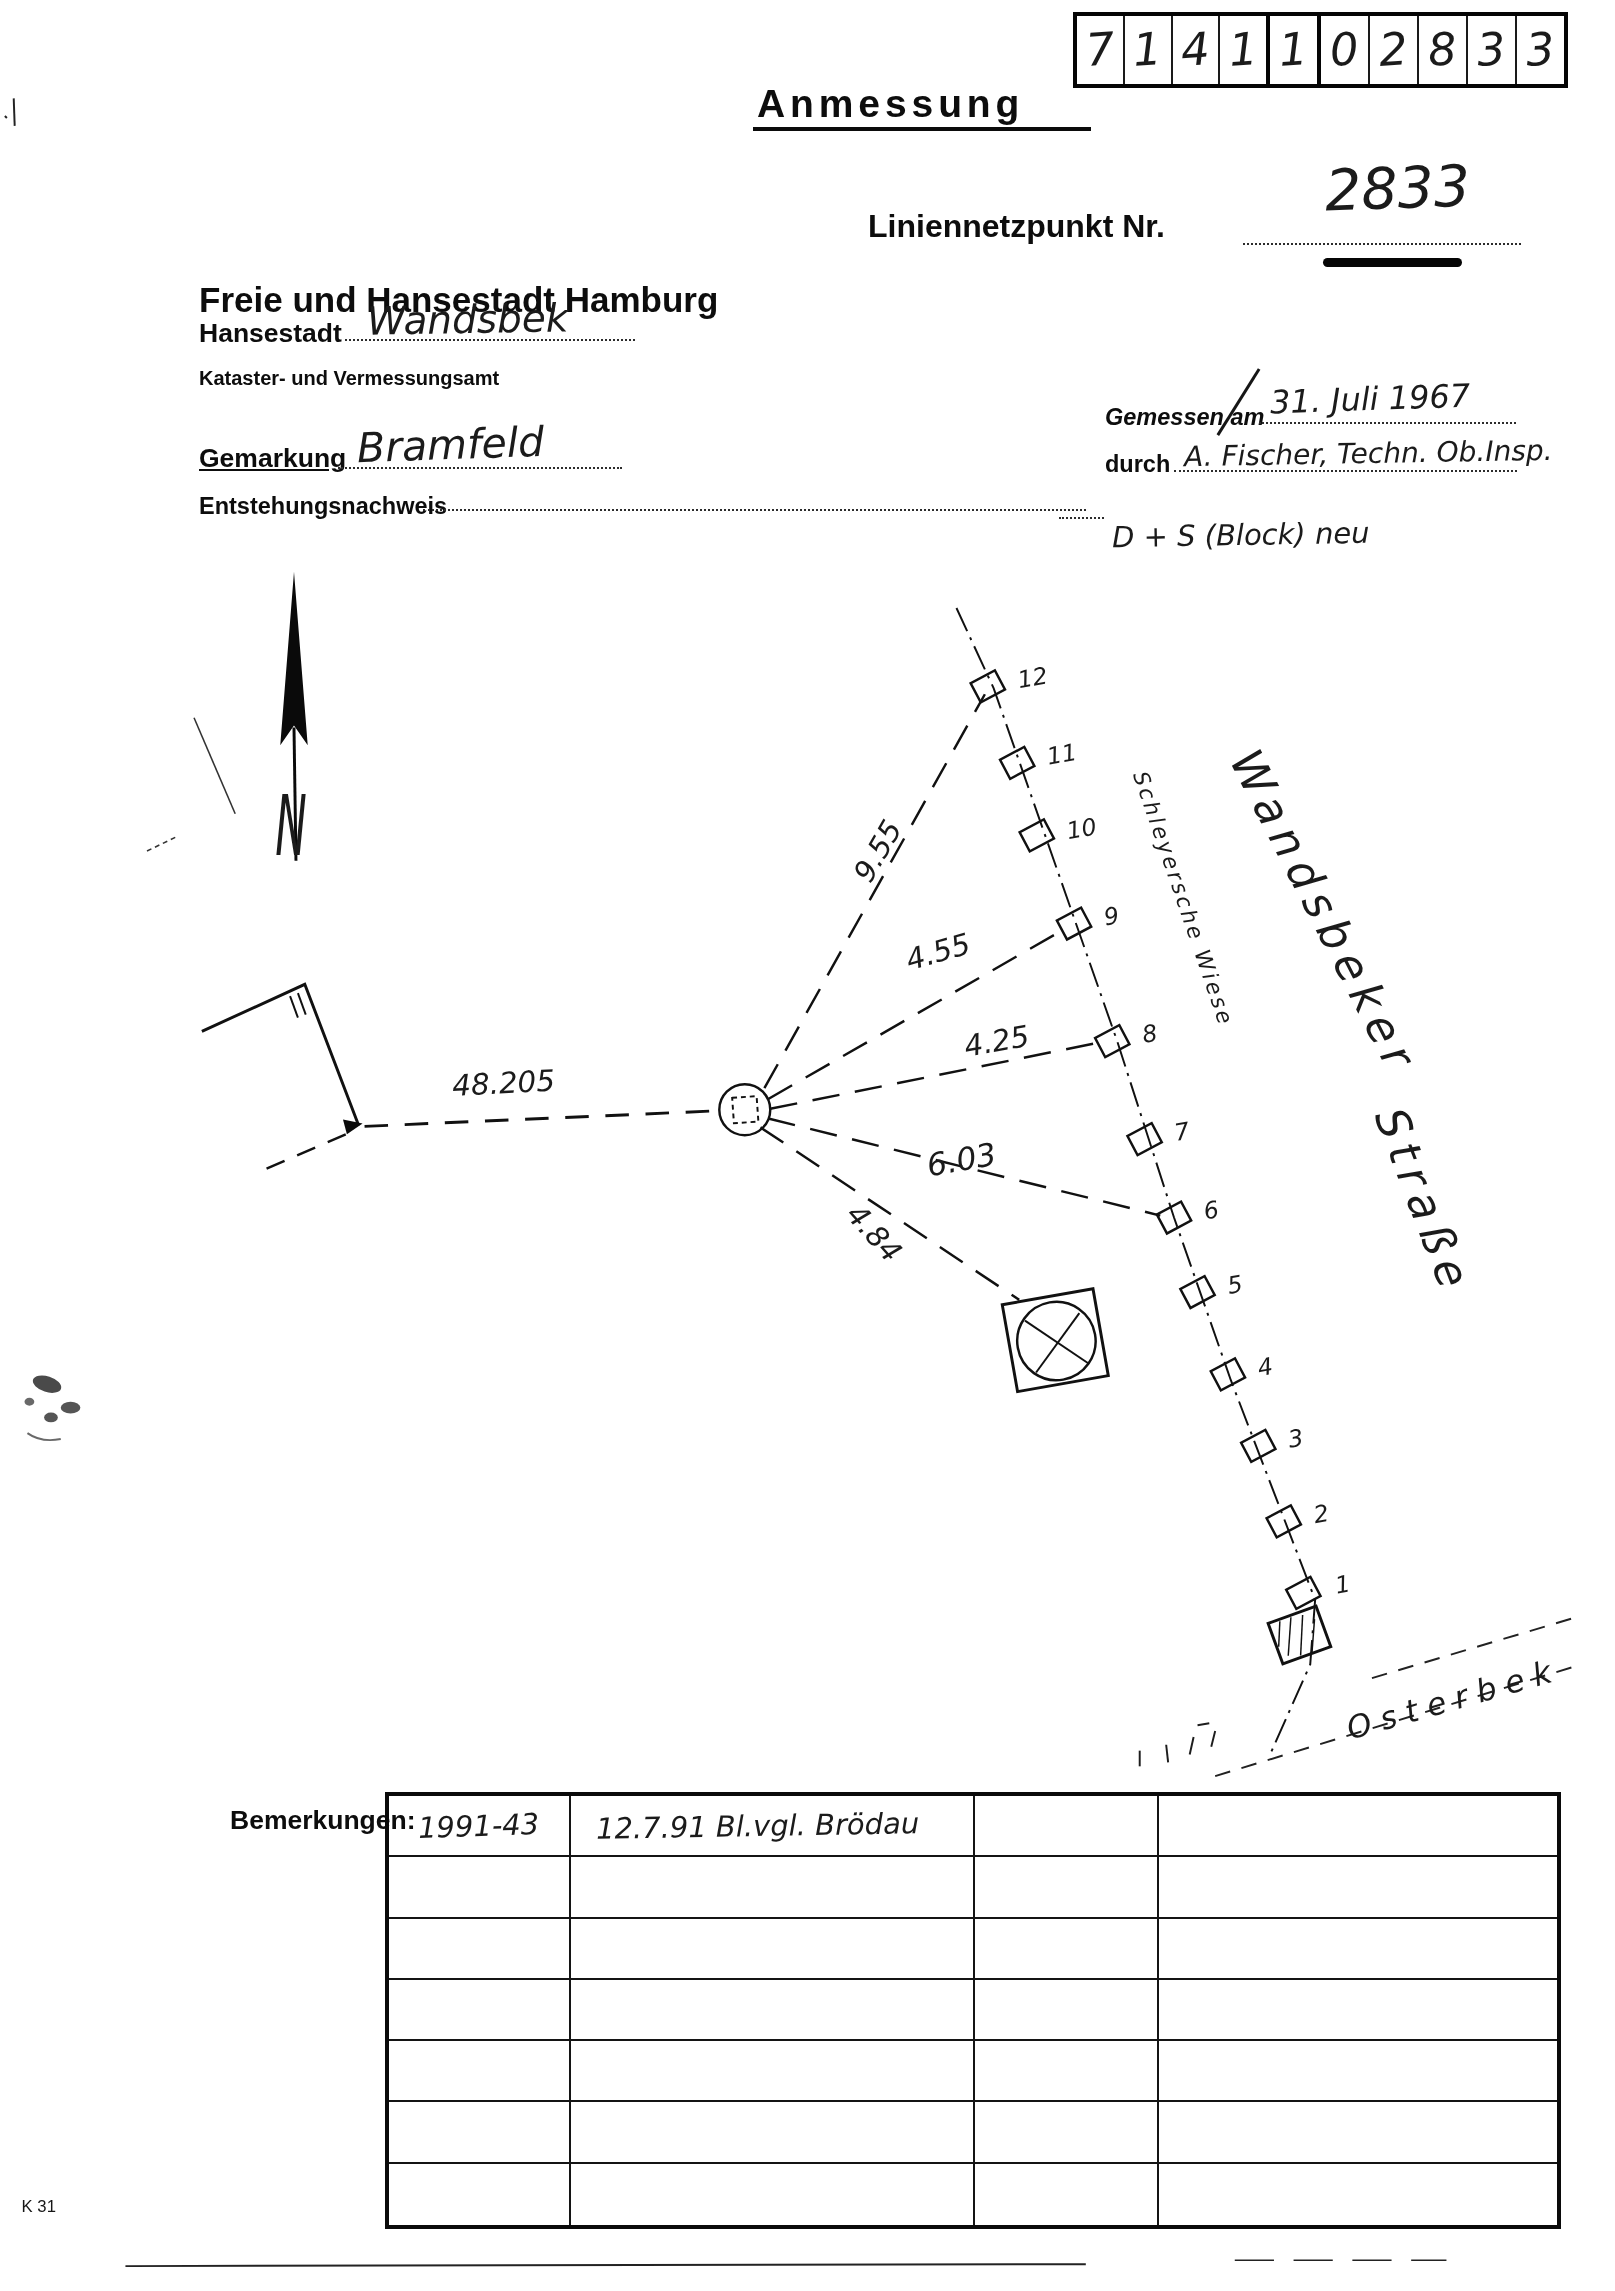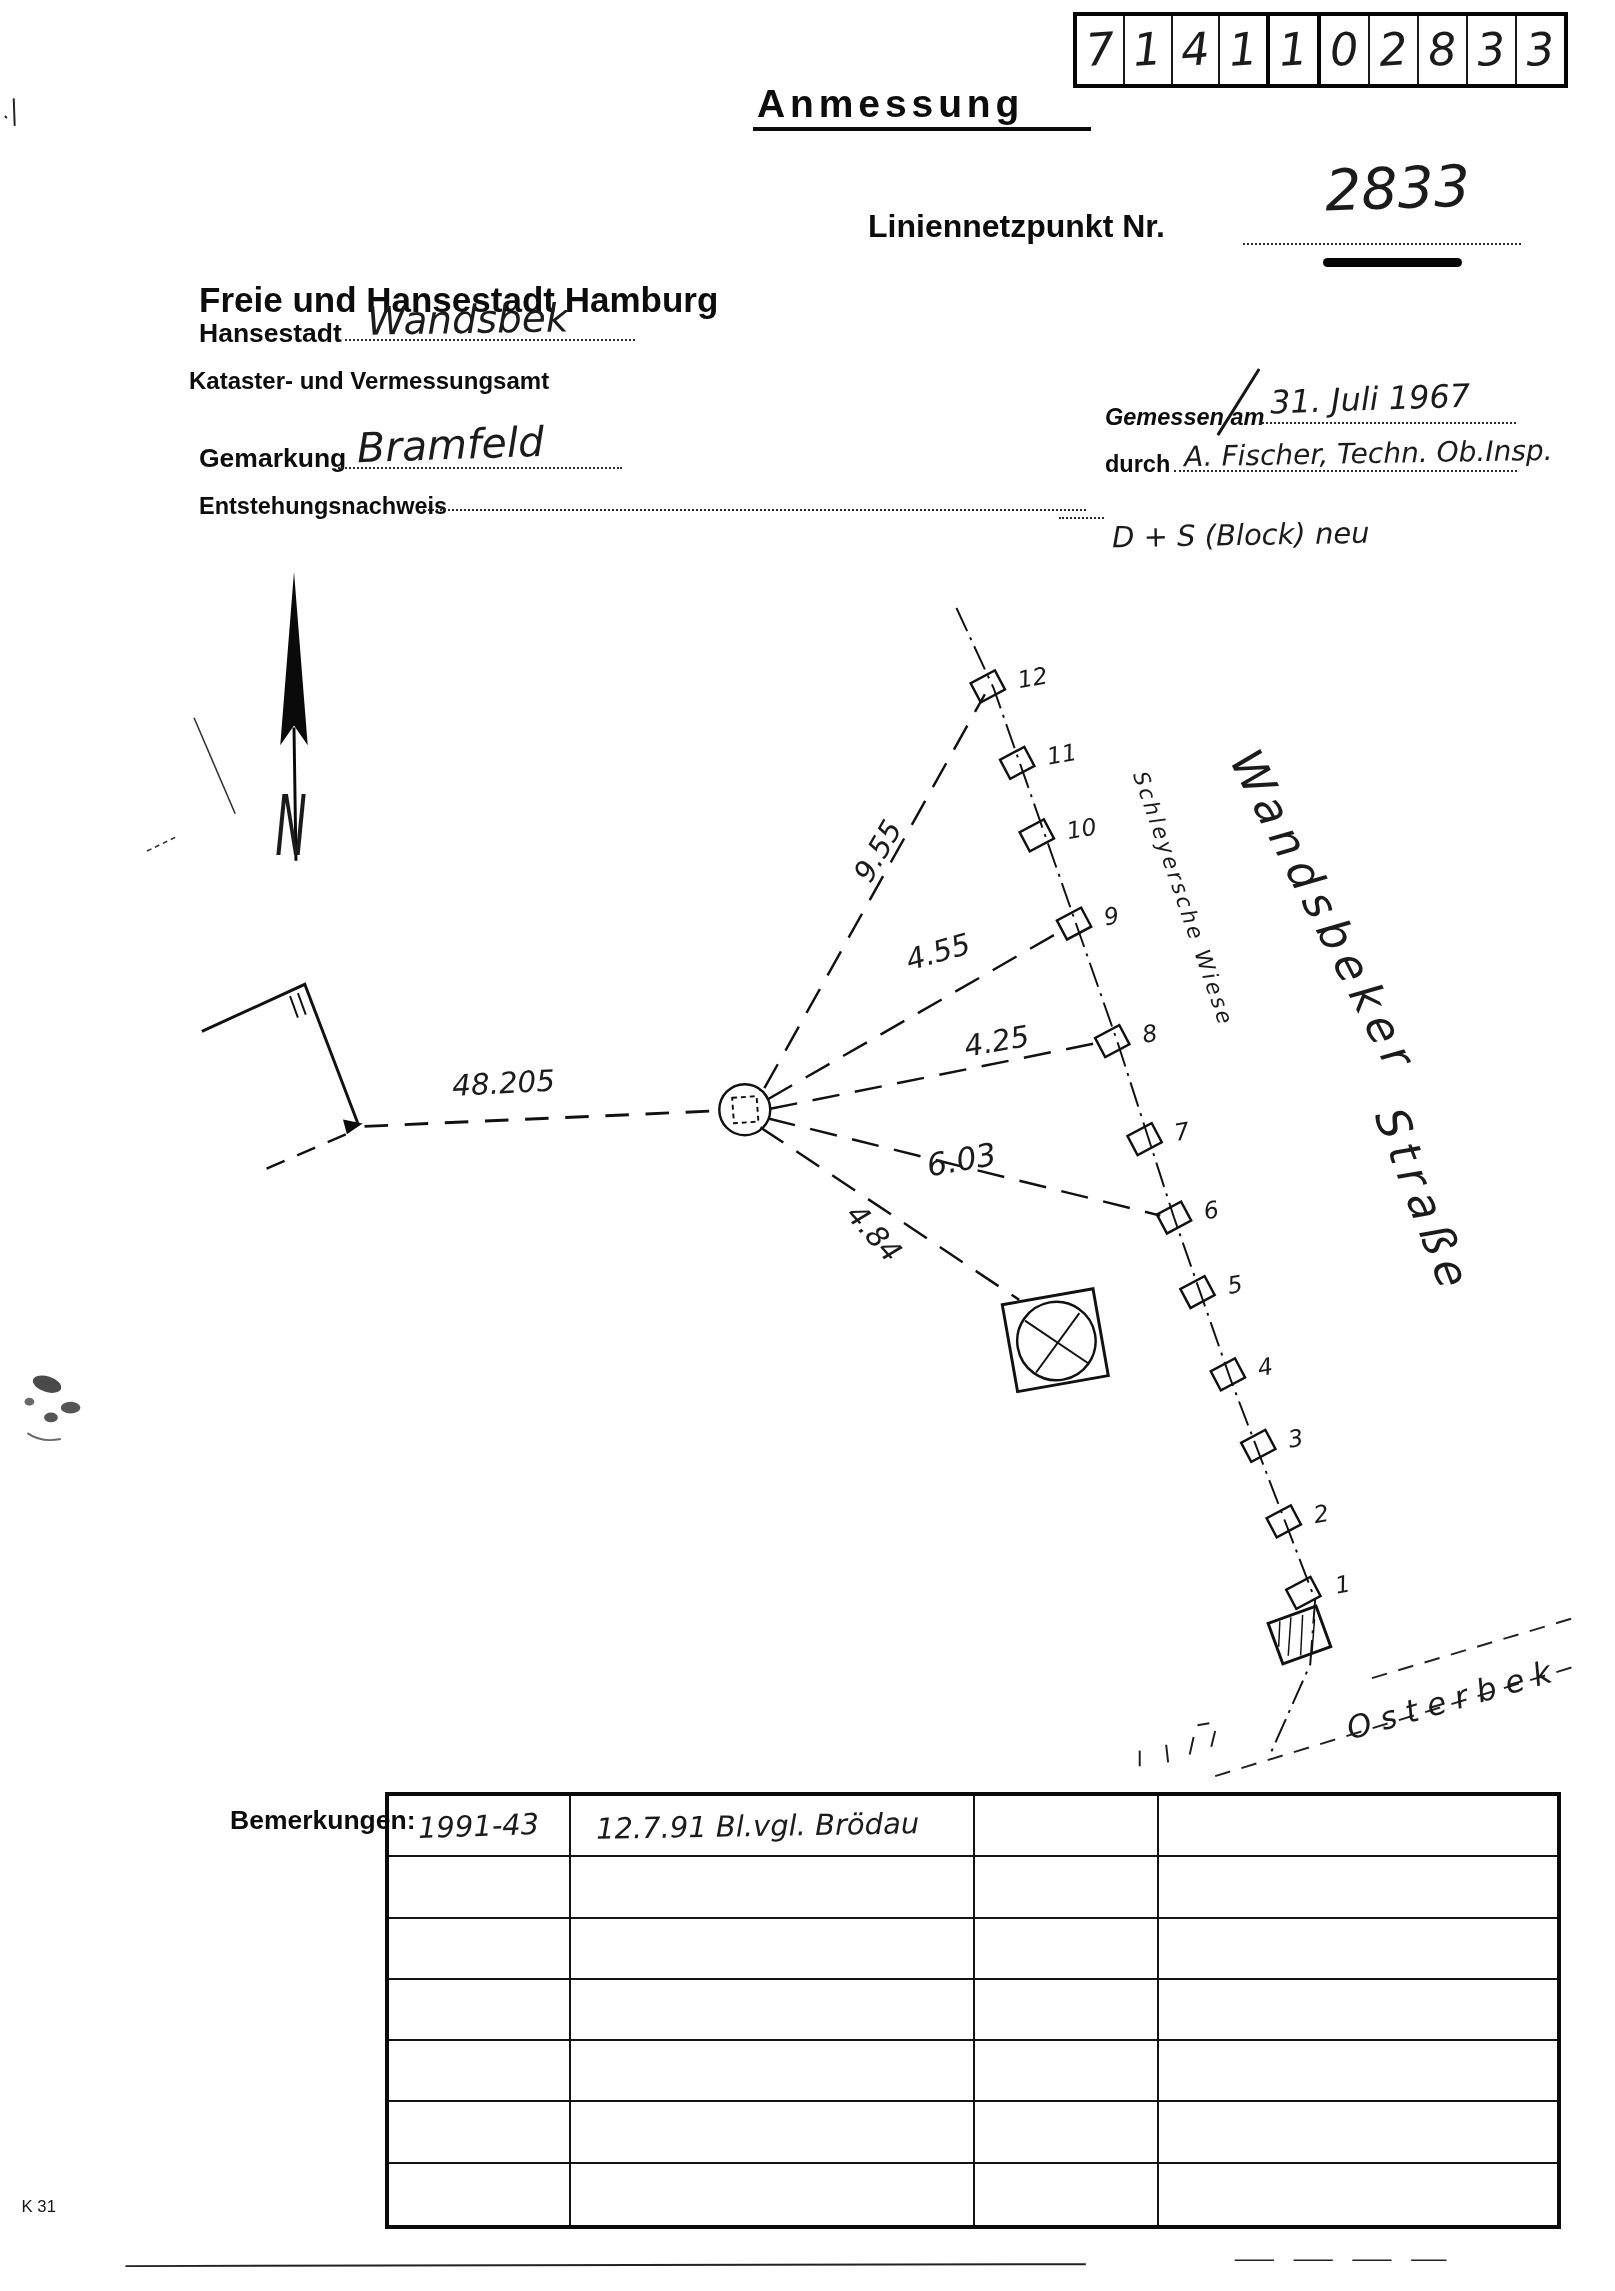--- a/index.html
+++ b/index.html
@@ -204,22 +204,22 @@
 
   <div class="abs printed" style="left:868px;top:208px;font-size:32px;">Liniennetzpunkt Nr.</div>
   <div class="abs dotted" style="left:1243px;top:243px;width:278px;"></div>
   <div class="abs hw" style="left:1325px;top:155px;font-size:57px;transform:rotate(-2deg);">2833</div>
   <div class="abs" style="left:1323px;top:258px;width:139px;height:8.8px;background:#050505;border-radius:4.9px;"></div>
 
   <div class="abs printed" style="left:199px;top:280px;font-size:35px;">Freie und Hansestadt Hamburg</div>
   <div class="abs printed" style="left:199px;top:318px;font-size:26.5px;">Hansestadt</div>
   <div class="abs dotted" style="left:345px;top:339px;width:290px;"></div>
   <div class="abs hw" style="left:367px;top:297px;font-size:39px;transform:rotate(-1deg);">Wandsbek</div>
-  <div class="abs printed" style="left:189px;top:367px;font-size:24px;">Kataster- und Vermessungsamt</div>
-  <div class="abs printed" style="left:199px;top:443px;font-size:26.5px;">Gemarkung</div>
+  <div class="abs printed" style="left:199px;top:367px;font-size:20px;">Kataster- und Vermessungsamt</div>
+  <div class="abs printed" style="left:199px;top:443px;font-size:26.5px;text-decoration:underline;">Gemarkung</div>
   <div class="abs dotted" style="left:338px;top:467px;width:284px;"></div>
   <div class="abs hw" style="left:357px;top:421px;font-size:41px;transform:rotate(-2deg);">Bramfeld</div>
   <div class="abs printed" style="left:199px;top:493px;font-size:23.5px;">Entstehungsnachweis</div>
   <div class="abs dotted" style="left:423px;top:509px;width:663px;"></div>
   <div class="abs dotted" style="left:1059px;top:517px;width:45px;"></div>
 
   <div class="abs printed" style="left:1105px;top:404px;font-size:23.5px;font-style:italic;">Gemessen am</div>
   <div class="abs dotted" style="left:1259px;top:422px;width:257px;"></div>
   <div class="abs hw" style="left:1270px;top:380px;font-size:32px;transform:rotate(-2deg);">31. Juli 1967</div>
   <div class="abs stroke-check" style="left:1237px;top:363px;height:78px;"></div>

